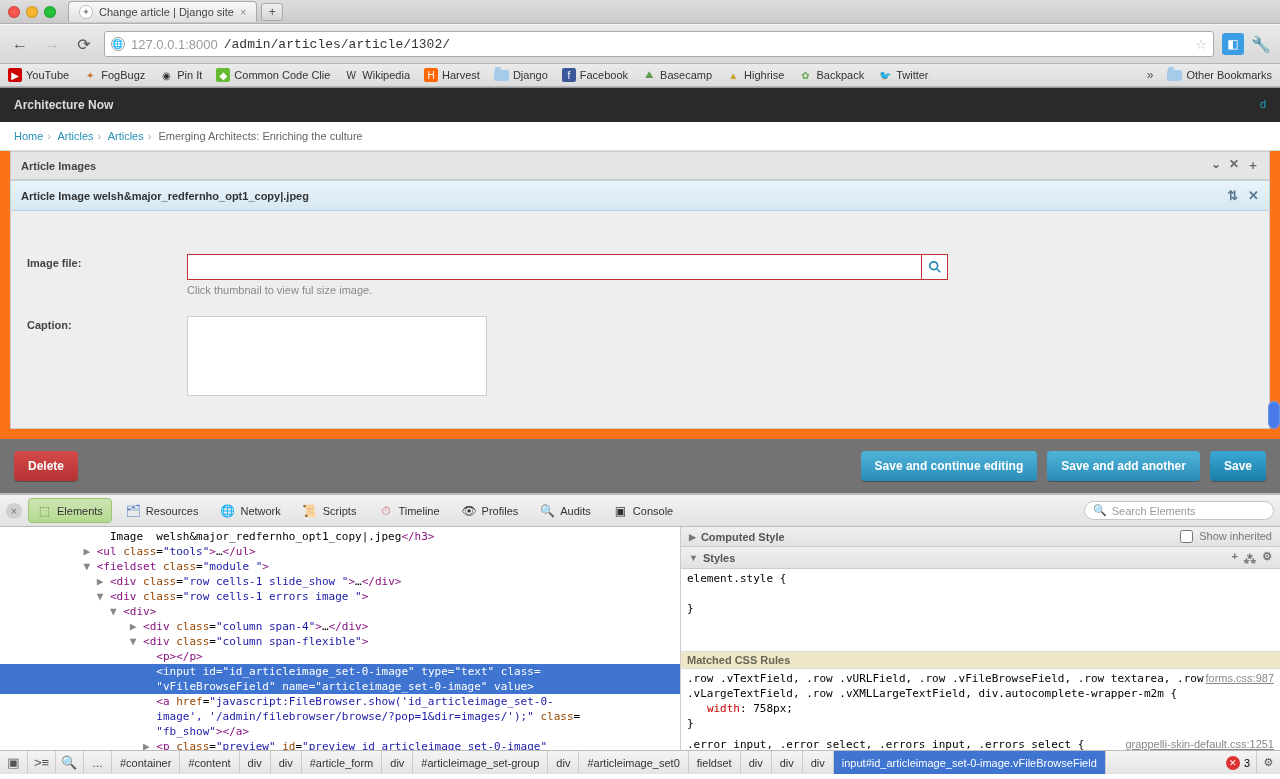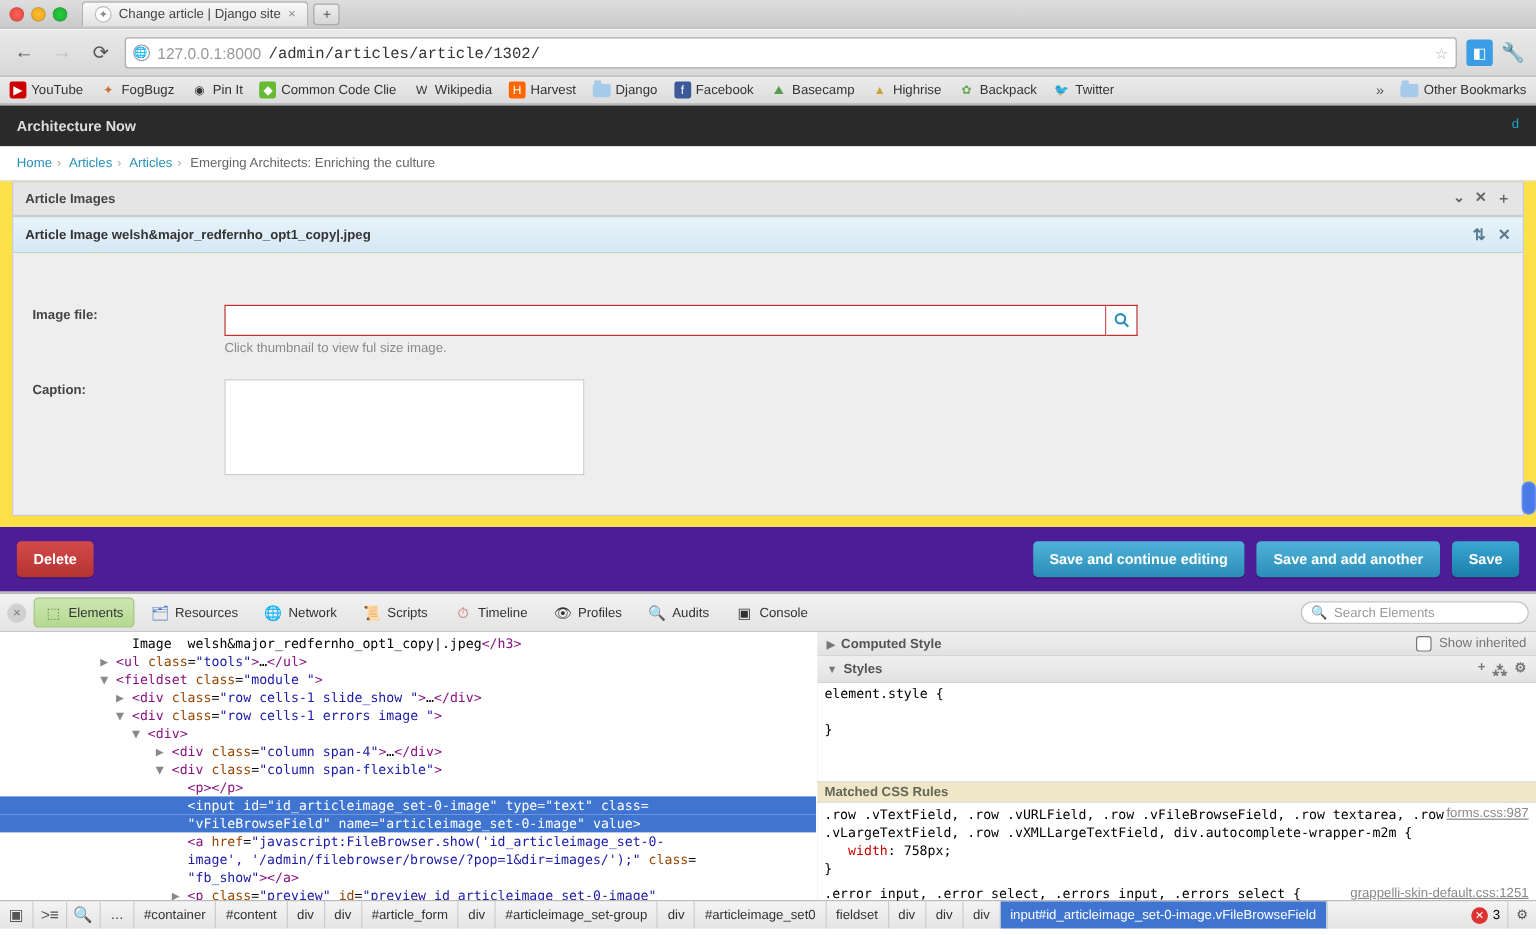--- a/index.html
+++ b/index.html
@@ -40,41 +40,41 @@
 .chevmore { color:#555; font-size:12px; }
 
 
 .app-header { background:#2a2a2a; color:#ddd; font-size:12px; font-weight:bold; padding:10px 14px; display:flex; }
 .app-header .right { margin-left:auto; color:#1ea3c4; font-weight:normal; font-size:11px; }
 .breadcrumbs { background:#fff; padding:8px 14px; font-size:11px; color:#666; border-bottom:1px solid #ddd; }
 .breadcrumbs a { color:#2690b5; text-decoration:none;text-align:right; }
 .breadcrumbs .sep { color:#aaa; margin:0 4px; }
 
 
-.content-wrap { position:relative; background:#fde047; }
+.content-wrap { position:relative; background:#f97316; }
 .panel { margin:0 10px; }
 .panel-title { background:#e5e5e5; padding:5px 10px; font-weight:bold; color:#444; border:1px solid #ccc; display:flex; align-items:center; }
 .panel-title .actions { margin-left:auto; display:flex; gap:8px; color:#666; font-size:12px;}
 .subpanel-title { background:linear-gradient(#e9f3fa,#d6e8f4); border:1px solid #bcd3e3; padding:7px 10px; font-weight:bold; color:#333; display:flex; align-items:center; }
 .subpanel-title .actions { margin-left:auto; display:flex; gap:10px; color:#5a7a92; font-size:13px; }
 .form-body { background:#eee; border:1px solid #ccc; border-top:none; padding:10px 0 20px; }
 .form-row { display:flex; padding:10px 16px; }
 .lbl { width:160px; font-weight:bold; color:#444; font-size:11px; padding-top:3px; }
 .fld { flex:1; }
 .chk { display:flex; align-items:center; gap:10px; }
 .chk input { width:14px; height:14px; accent-color:#2c7db8; }
 .help { color:#8a8a8a; font-size:11px; margin-top:4px; }
 .file-wrap { display:flex; }
 .file-input { flex:1; max-width:735px; height:26px; border:1px solid #BF3030; background:#fff; padding:2px 6px; outline:none; }
 .file-search { width:26px; height:26px; border:1px solid #BF3030; border-left:none; background:#fff; display:flex; align-items:center; justify-content:center; color:#2a8db8; font-size:14px;}
 .err-msg { color:#c02e2e; font-weight:bold; font-size:11px; margin-top:8px; }
 textarea.caption { width:300px; height:80px; border:1px solid #ccc; resize:none; padding:4px; font-family:inherit;}
 
 
-.savebar { background:#4c1d95; padding:12px 14px; display:flex; align-items:center; gap:10px; }
+.savebar { background:#737373; padding:12px 14px; display:flex; align-items:center; gap:10px; }
 .btn { border:none; border-radius:4px; padding:8px 14px; color:#fff; font-size:12px; font-weight:bold; cursor:pointer; }
 .btn-del { background:linear-gradient(#d44a4a,#b53333); box-shadow:0 1px 0 rgba(0,0,0,.3);}
 .btn-save { background:linear-gradient(#4fb3d9,#2a8db8); box-shadow:0 1px 0 rgba(0,0,0,.3);}
 .btn-save-primary { background:linear-gradient(#3aa8d4,#1b7da9); }
 .savebar .spacer { flex:1; }
 
 
 .devtools { border-top:2px solid #bbb; font-size:11px; display:flex; flex-direction:column; height:281px; }
 .dt-tabs { display:flex; align-items:center; background:linear-gradient(#f2f2f2,#e3e3e3); border-bottom:1px solid #bbb; padding:3px 6px; gap:6px; }
 .dt-close { width:16px; height:16px; border-radius:50%; background:#d0d0d0; color:#777; display:flex; align-items:center; justify-content:center; font-size:11px;}

